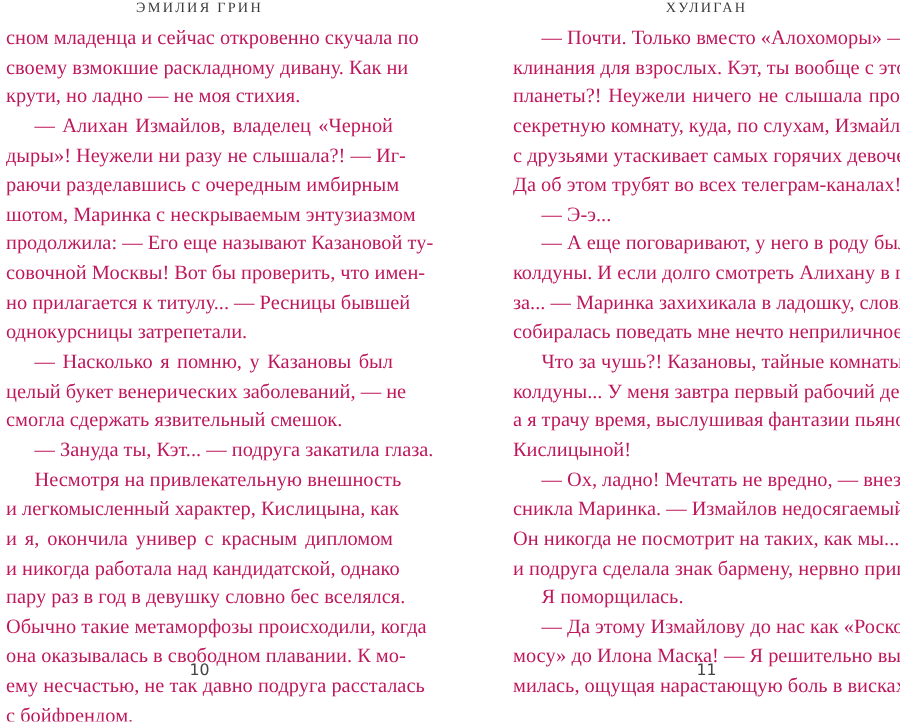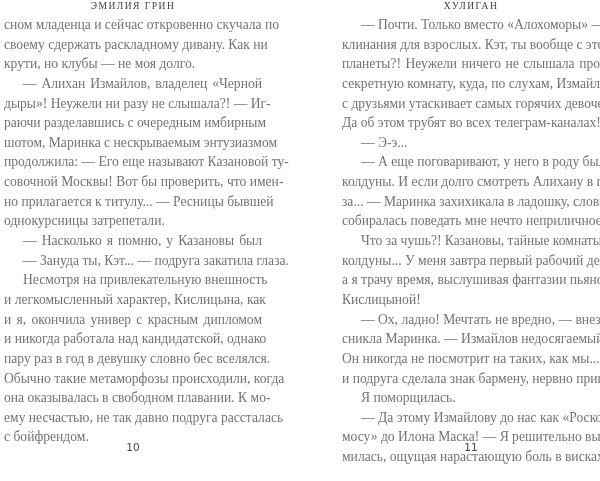--- a/index.html
+++ b/index.html
@@ -12,49 +12,51 @@
   .page.left { left: 4px; }
   .page.right { left: 342px; }
   .running-head {
     position: absolute; top: 1px; left: 0; width: 100%;
     text-align: center; font-size: 9.5px; letter-spacing: 1.5px; color: #3a3a3a;
   }
   .text { position: absolute; top: 15px; left: 0; width: 100%; }
   .line {
     display: block; height: 19.65px; line-height: 19.65px;
     font-size: 13.6px; text-align: justify; text-align-last: justify;
-    white-space: nowrap; overflow: visible; color: #737373;
+    white-space: nowrap; overflow: visible; color: #be185d;
   }
   .line.indent { padding-left: 19px; }
   .line.last { text-align-last: left; }
   .folio {
     position: absolute; top: 441px; left: 0; width: 100%;
     text-align: center; font-family: "DejaVu Sans", sans-serif;
     font-size: 10.5px; color: #444;
   }
 </style>
 </head>
 <body>
 
 <div class="spread">
   <div class="page left">
     <div class="running-head">ЭМИЛИЯ ГРИН</div>
     <div class="text" id="left-text">
         <span class="line">сном младенца и сейчас откровенно скучала по</span>
-        <span class="line">своему сдержать раскладному дивану. Как ни</span>
-        <span class="line last">крути, но клубы — не моя долго.</span>
+        <span class="line">своему взмокшие раскладному дивану. Как ни</span>
+        <span class="line last">крути, но ладно — не моя стихия.</span>
         <span class="line indent">— Алихан Измайлов, владелец «Черной</span>
         <span class="line">дыры»! Неужели ни разу не слышала?! — Иг-</span>
         <span class="line">раючи разделавшись с очередным имбирным</span>
         <span class="line">шотом, Маринка с нескрываемым энтузиазмом</span>
         <span class="line">продолжила: — Его еще называют Казановой ту-</span>
         <span class="line">совочной Москвы! Вот бы проверить, что имен-</span>
         <span class="line">но прилагается к титулу... — Ресницы бывшей</span>
         <span class="line last">однокурсницы затрепетали.</span>
         <span class="line indent">— Насколько я помню, у Казановы был</span>
+        <span class="line">целый букет венерических заболеваний, — не</span>
+        <span class="line last">смогла сдержать язвительный смешок.</span>
         <span class="line indent last">— Зануда ты, Кэт... — подруга закатила глаза.</span>
         <span class="line indent">Несмотря на привлекательную внешность</span>
         <span class="line">и легкомысленный характер, Кислицына, как</span>
         <span class="line">и я, окончила универ с красным дипломом</span>
         <span class="line">и никогда работала над кандидатской, однако</span>
         <span class="line">пару раз в год в девушку словно бес вселялся.</span>
         <span class="line">Обычно такие метаморфозы происходили, когда</span>
         <span class="line">она оказывалась в свободном плавании. К мо-</span>
         <span class="line">ему несчастью, не так давно подруга рассталась</span>
         <span class="line last">с бойфрендом.</span>

